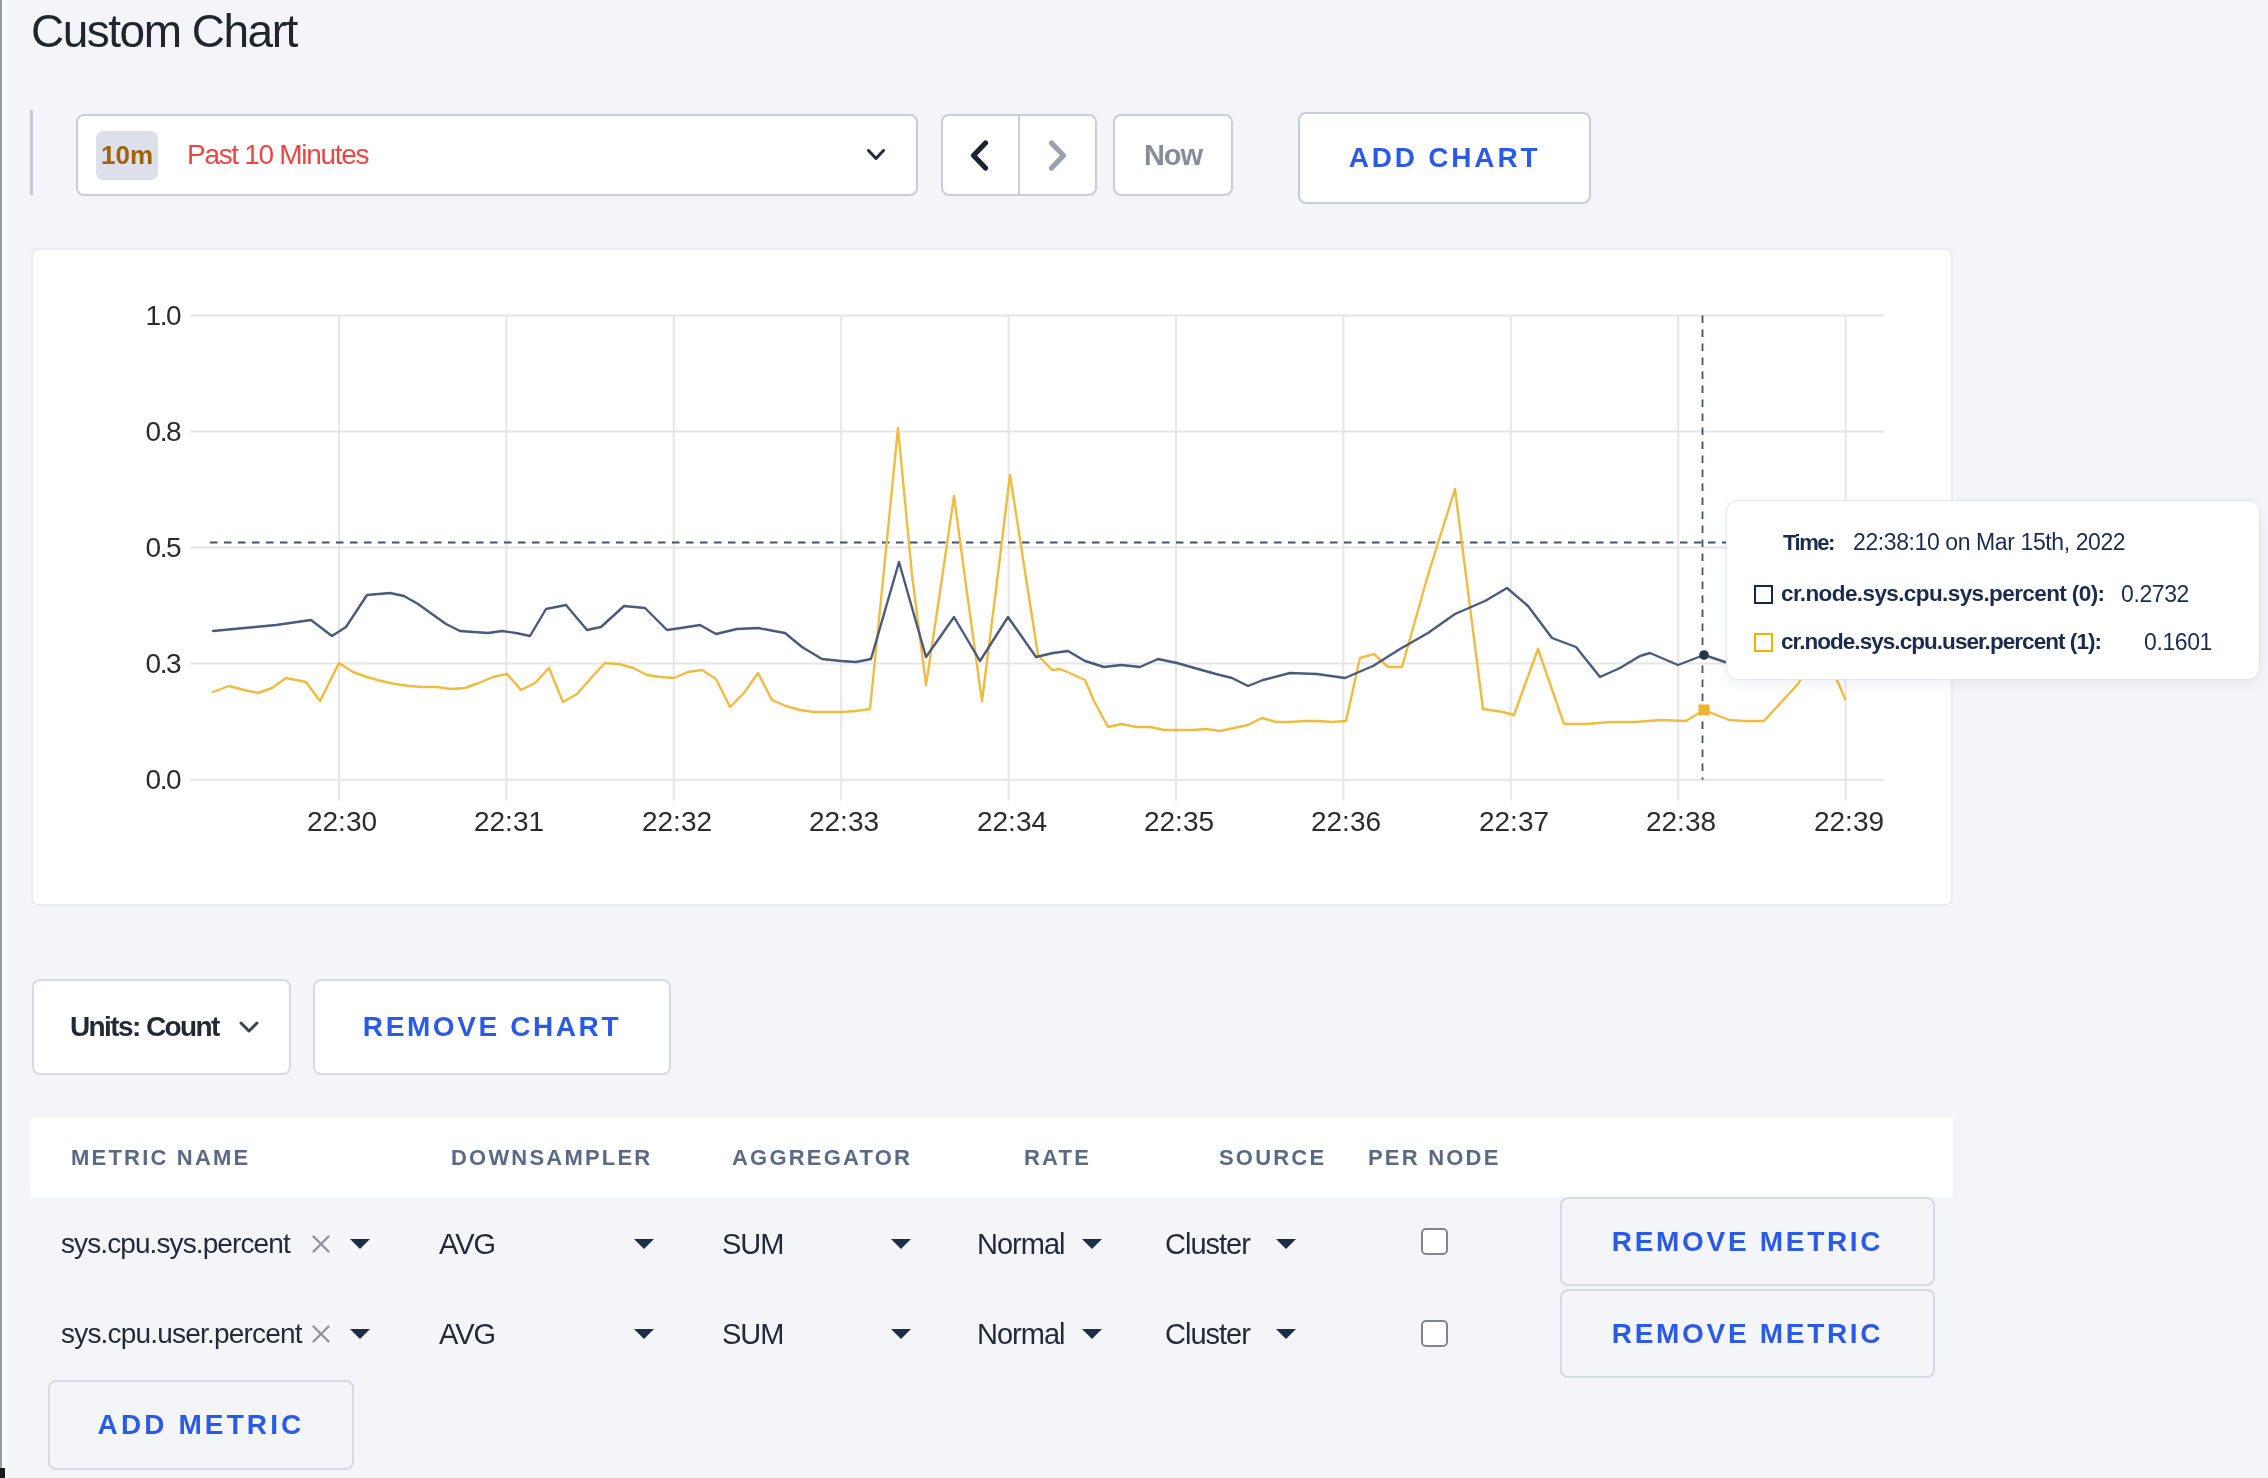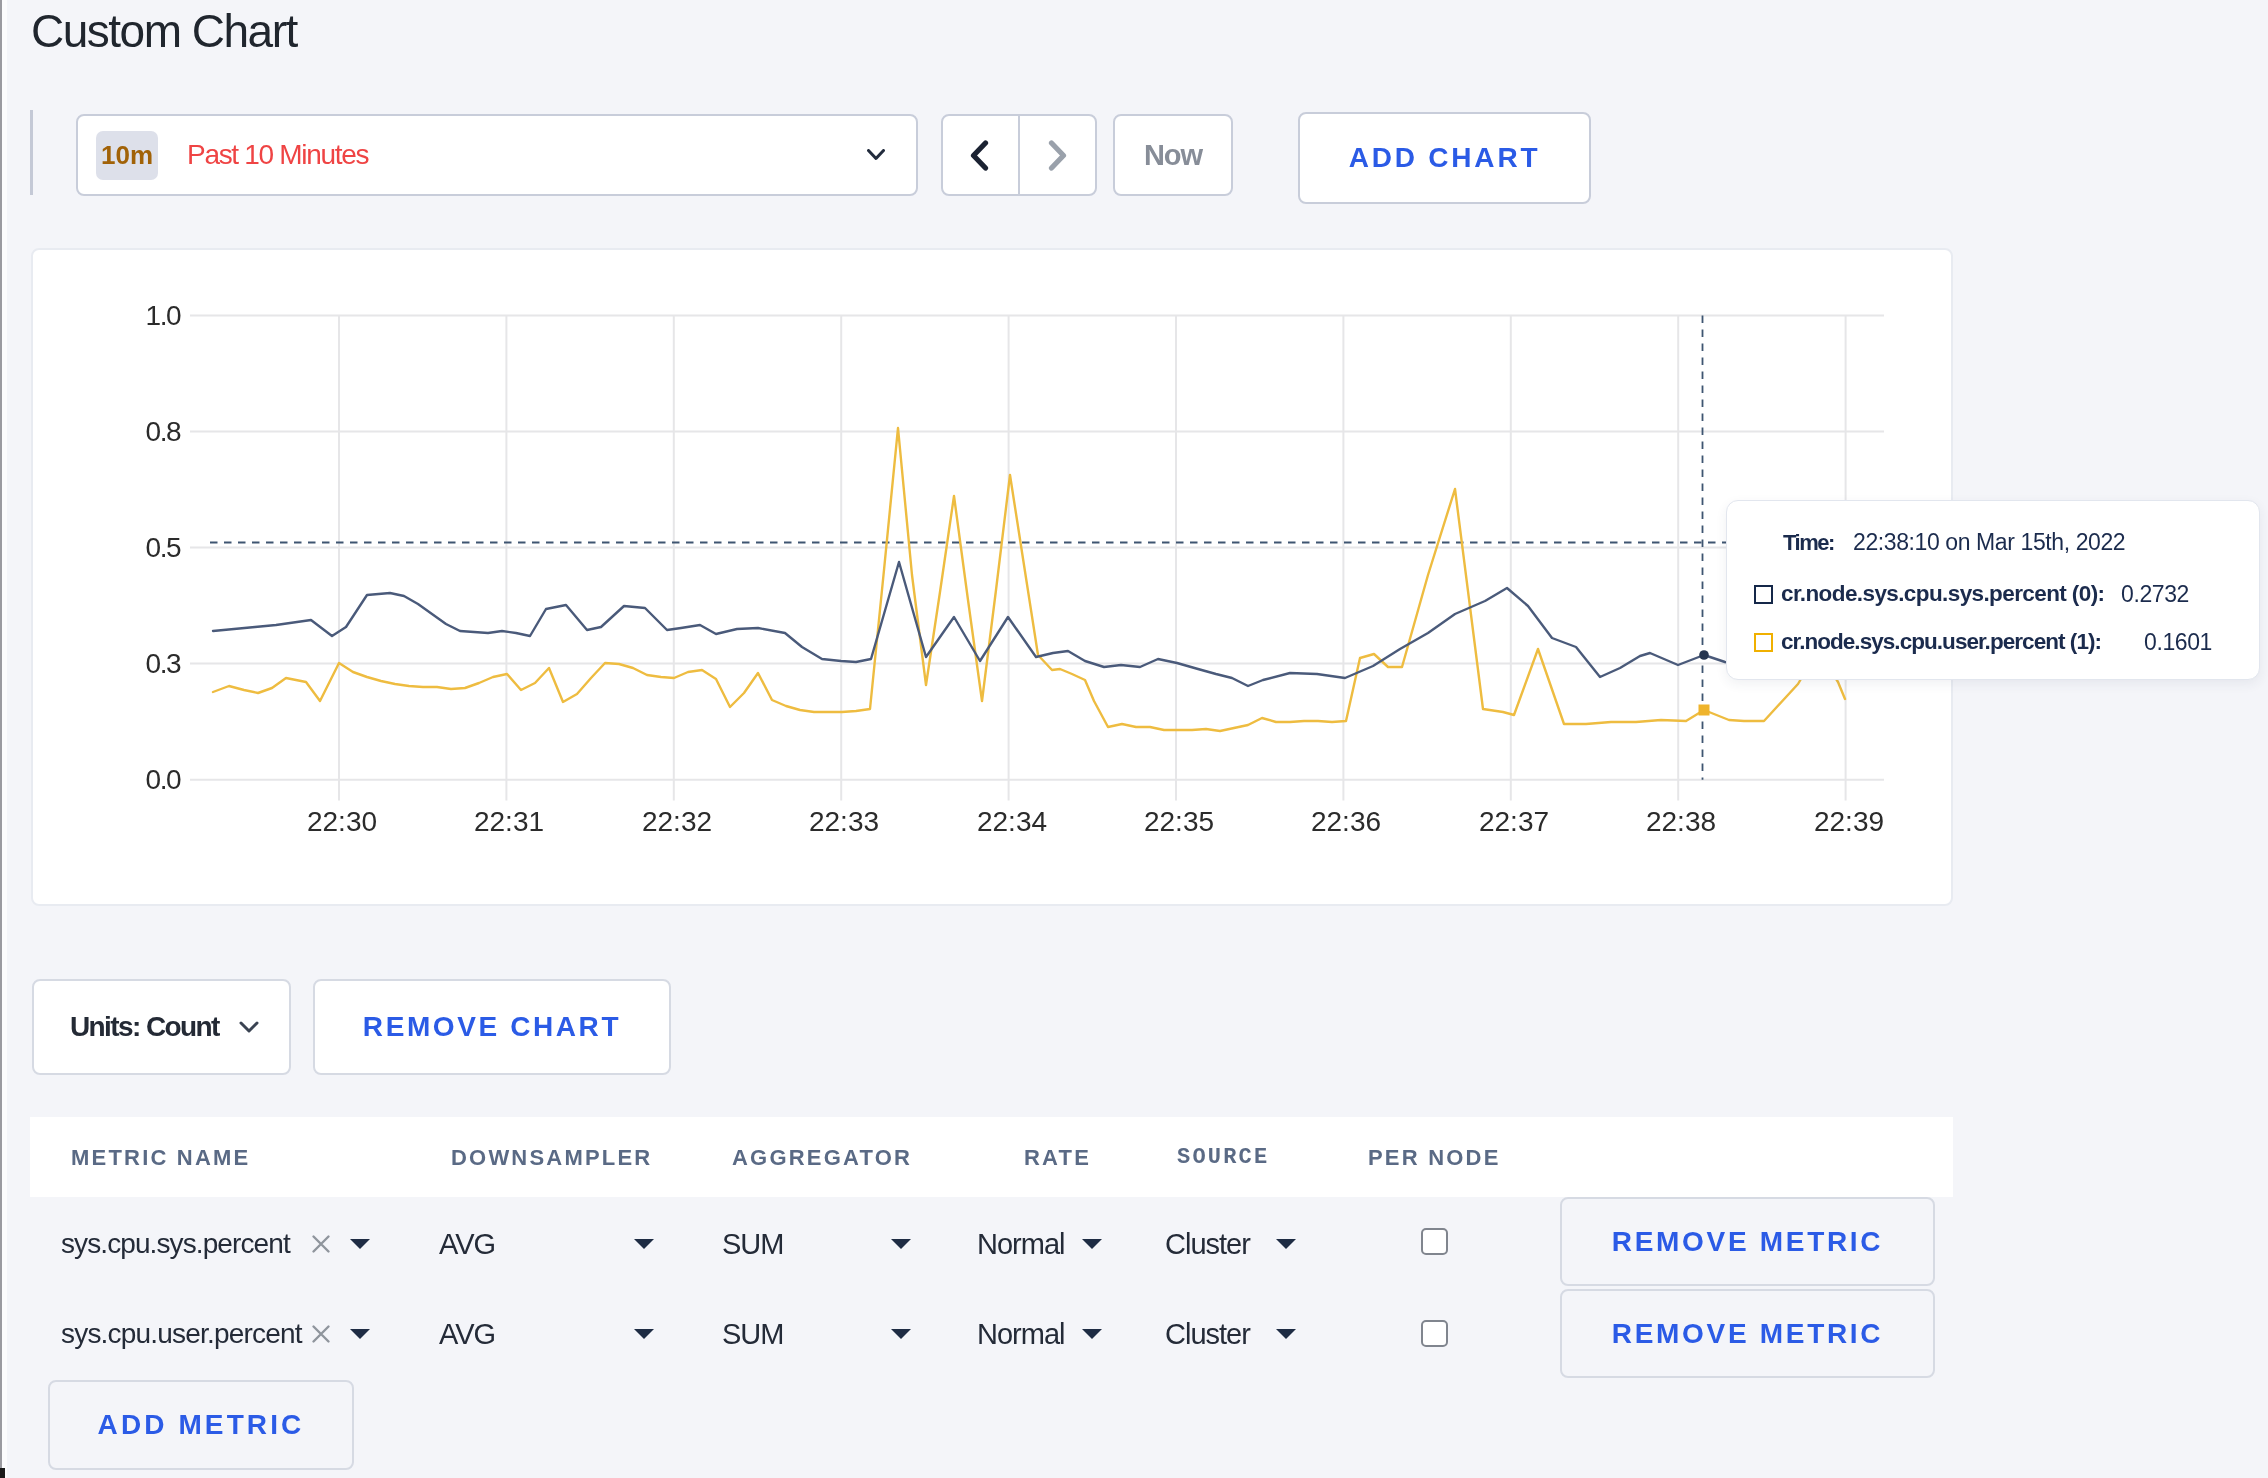--- a/index.html
+++ b/index.html
@@ -133,21 +133,21 @@
       <path d="M2 2 L10 10 L18 2" fill="none" stroke="#3a4352" stroke-width="3" stroke-linecap="round" stroke-linejoin="round"></path>
     </svg>
 </div>
 <div class="btn bluebtn" style="left:313px;top:979px;width:358px;height:96px;border-color:#d6dae3;letter-spacing:2.6px;">REMOVE CHART</div>
 
 <div class="abs" style="left:30px;top:1117px;width:1923px;height:80px;background:#fff;"></div>
 <div class="hdr" style="left:71px;">METRIC NAME</div>
 <div class="hdr" style="left:451px;">DOWNSAMPLER</div>
 <div class="hdr" style="left:732px;">AGGREGATOR</div>
 <div class="hdr" style="left:1011px;margin-left:13px;">RATE</div>
-<div class="hdr" style="left:1177px;font-family:Liberation Mono, monospace;">SOURCE</div>
+<div class="hdr" style="left:1219px;">SOURCE</div>
 <div class="hdr" style="left:1368px;">PER NODE</div>
 
 <div class="rowtxt" style="top:1228px;left:61px;font-size:28px;letter-spacing:-0.9px;">sys.cpu.sys.percent</div>
 <svg class="abs" style="left:311px;top:1234px;" width="20" height="20" viewBox="0 0 20 20">
     <path d="M2.5 2.5 L17.5 17.5 M17.5 2.5 L2.5 17.5" stroke="#8f959d" stroke-width="2.4" stroke-linecap="round"></path>
   </svg>
 <div class="tri" style="left:350px;top:1239px;"></div>
 <div class="rowtxt" style="top:1228px;left:439px;">AVG</div>
 <div class="tri" style="left:634px;top:1239px;"></div>
 <div class="rowtxt" style="top:1228px;left:722px;">SUM</div>

